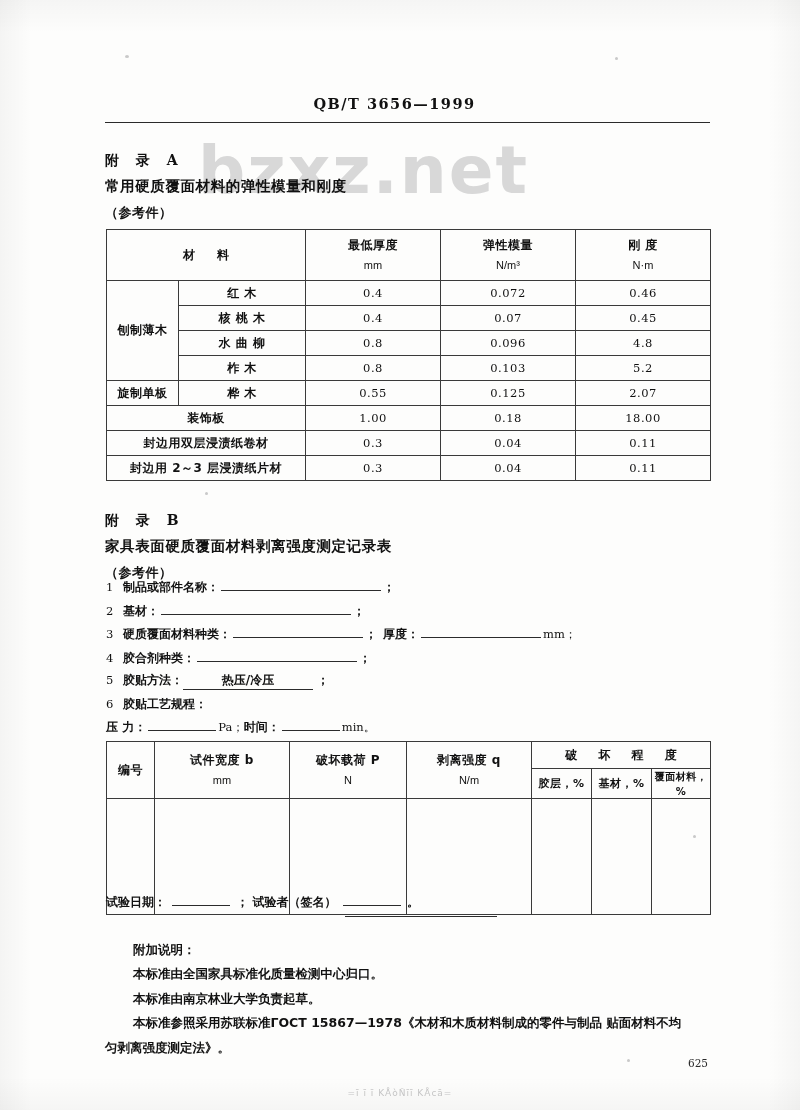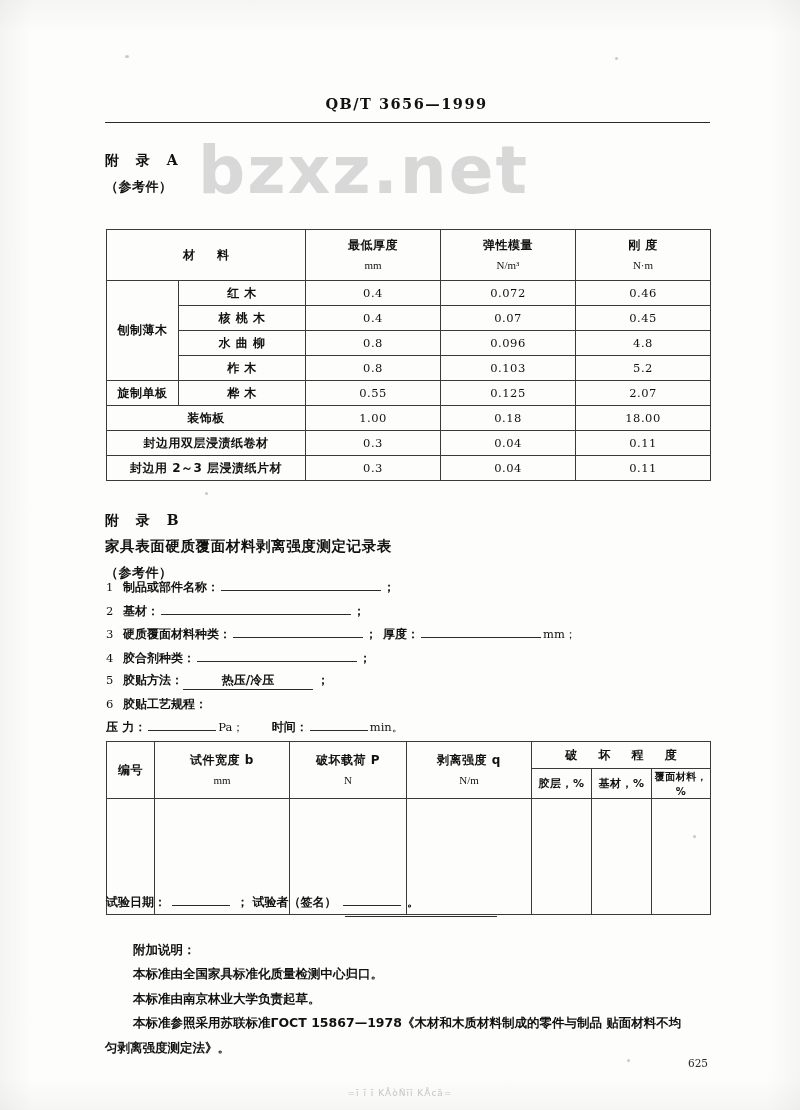--- a/index.html
+++ b/index.html
@@ -51,21 +51,21 @@
     font-size: 9px;
     color: #c8c8c8;
     letter-spacing: 1px;
     z-index: 0;
   }
 
   .content { position: relative; z-index: 2; }
 
   .std-number {
     position: absolute;
-    left: 104px;
+    left: 92px;
     top: 95px;
     width: 605px;
     text-align: center;
     font-size: 14.5px;
     font-weight: bold;
     letter-spacing: 1.5px;
     font-family: "DejaVu Serif", "Liberation Serif", serif;
   }
   .header-rule {
     position: absolute;
@@ -111,21 +111,21 @@
   table.doc-table td, table.doc-table th {
     border: 1px solid #3a3a3a;
     text-align: center;
     vertical-align: middle;
     font-weight: normal;
     padding: 0;
   }
   .cn { font-weight: bold; font-size: 12px; letter-spacing: 0.5px; }
   .cn-sp { font-weight: bold; font-size: 12px; letter-spacing: 7px; padding-left: 7px; font-family: Liberation Mono, monospace; }
   .cn-sp3 { font-weight: bold; font-size: 12px; letter-spacing: 9px; padding-left: 9px; }
-  .unit { font-size: 11px; font-family: Liberation Serif, serif; }
+  .unit { font-size: 11px; font-family: Liberation Sans, sans-serif; }
   .num { font-size: 11.5px; font-family: "DejaVu Serif","Liberation Serif",serif; letter-spacing: 0.5px; }
   .hdr-stack { line-height: 1.75; padding: 4px 0; }
 
   
   #table-materials {
     left: 106px;
     top: 229px;
     width: 604px;
   }
   #table-materials td { height: 24px; }
@@ -235,20 +235,21 @@
 
   <div class="watermark">bzxz.net</div>
 
   <div class="content">
 
     <div class="std-number">QB/T 3656—1999</div>
     <div class="header-rule"></div>
 
     <div class="appendix-title" style="top:152px;">
       <div class="app-line1">附 录 A</div>
+      <div class="app-line2">常用硬质覆面材料的弹性模量和刚度</div>
       <div class="app-line3">（参考件）</div>
     </div>
 
     <table class="doc-table" id="table-materials">
       <colgroup>
         <col style="width:72px">
           <col style="width:127px">
           <col style="width:135px">
           <col style="width:135px">
           <col style="width:135px">
@@ -383,21 +384,21 @@
       <div class="form-row">
         <span class="form-idx">6</span>
         <span>胶贴工艺规程：</span>
       </div>
 
 
       <div class="form-row proc-indent">
         <span>压  力：</span>
         <span class="blank b-70"></span>
         <span class="unit-inline">Pa；</span>
-        <span style="margin-left:28px">时间：</span>
+        <span style="margin-left:0">时间：</span>
         <span class="blank b-60"></span>
         <span class="unit-inline">min。</span>
       </div>
     </div>
 
     <table class="doc-table" id="table-record">
       <colgroup>
         <col style="width:48px">
           <col style="width:135px">
           <col style="width:117px">

